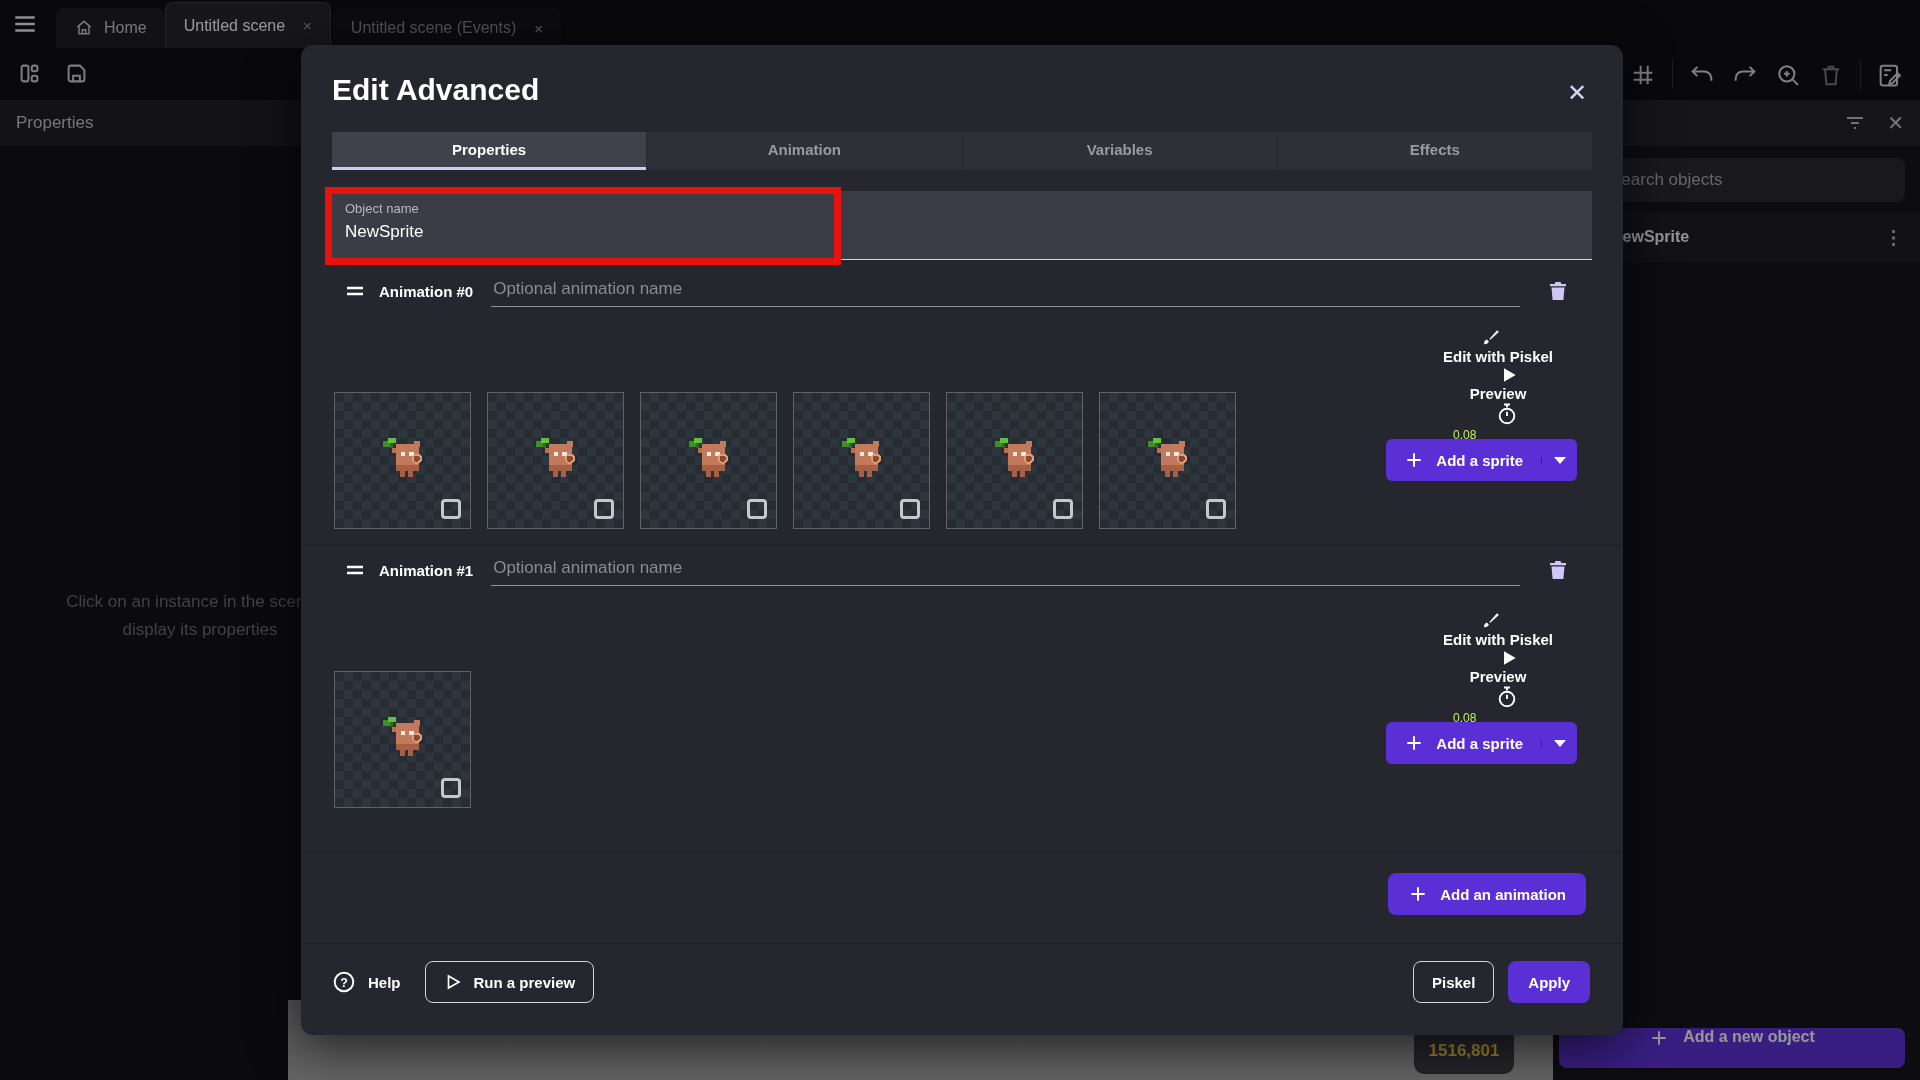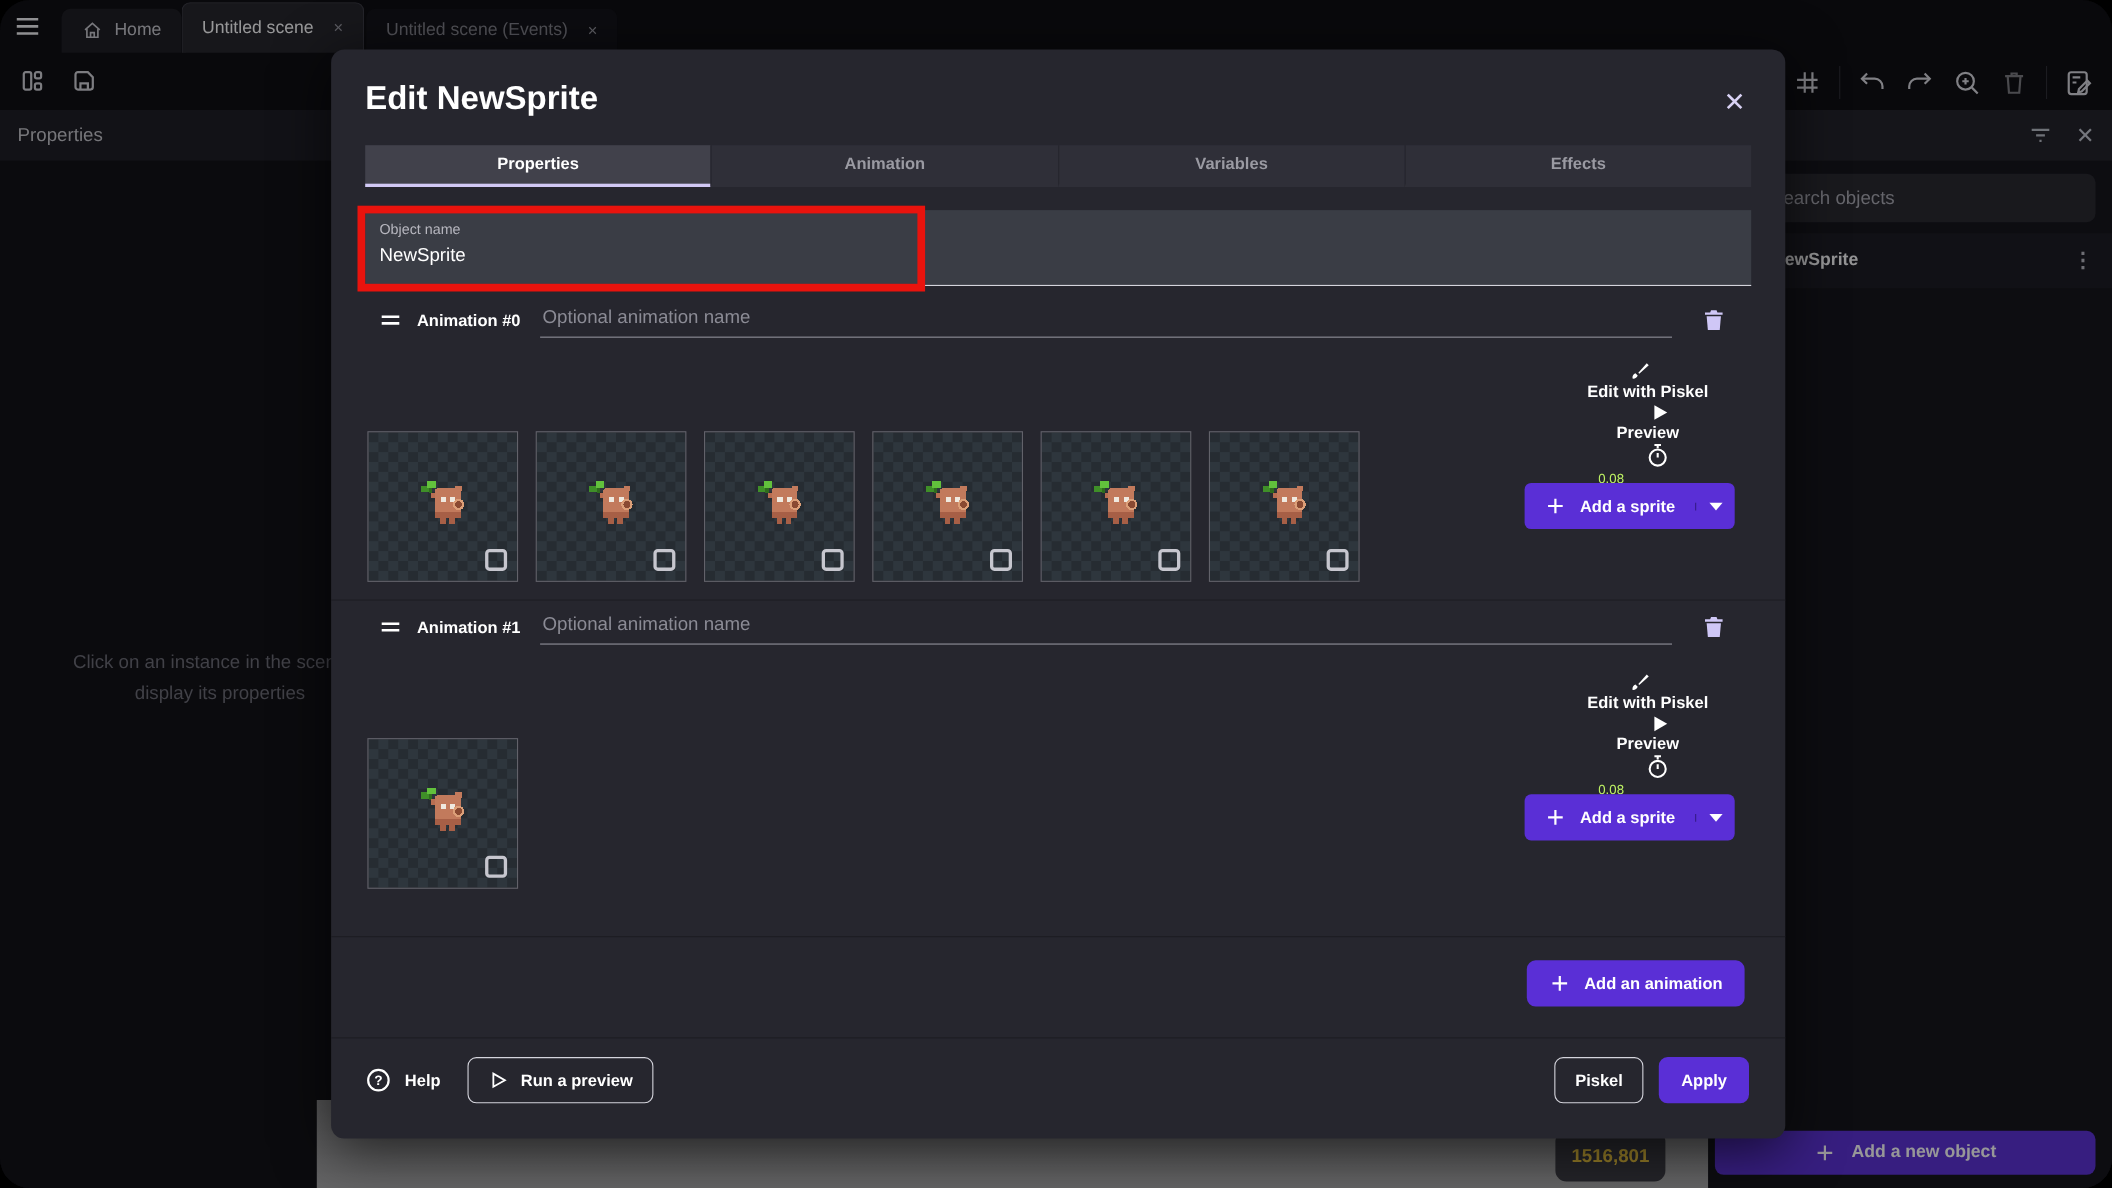--- a/index.html
+++ b/index.html
@@ -1,19 +1,19 @@
 <!DOCTYPE html>
 <html><head>
 <meta charset="utf-8">
 <style>
   * { margin:0; padding:0; box-sizing:border-box; }
   html,body { background:#000; }
   .app {
     position:relative; width:1920px; height:1080px; overflow:hidden;
-    background:#0b0b0e; font-family:"Liberation Sans", sans-serif; color:#fff;border-radius:27px;
+    background:#0b0b0e; font-family:"Liberation Sans", sans-serif; color:#fff;
   }
   svg { display:block; }
 
   
   .titlebar { position:absolute; top:0; left:0; right:0; height:48px; }
   .hamburger { position:absolute; left:12px; top:11px; }
   .tabs-row { position:absolute; left:56px; bottom:0; display:flex; align-items:flex-end; }
   .tab { height:40px; display:flex; align-items:center; gap:10px; padding:0 18px;
          border-radius:8px 8px 0 0; font-size:16px; white-space:nowrap; }
   .tab.home { background:#1b1b20; color:#c9c9cf; }
@@ -40,21 +40,21 @@
   .op-hdr { height:46px; background:#202027; display:flex; justify-content:flex-end;
             align-items:center; gap:20px; padding-right:16px; }
   .op-search { display:block; margin:12px 15px 0 43px; width:309px; height:44px; background:#26262c;
                border:none; border-radius:8px; color:#e8e8ee; font-size:17px; padding:0 14px; }
   .op-search::placeholder { color:#aaaab2; }
   .op-row { margin-top:10px; height:50px; background:#191920; display:flex; align-items:center;
             padding-left:58px; color:#fafafa; font-weight:600; font-size:16px; position:relative; }
   .op-row .dots { position:absolute; right:16px; color:#b9b9c1; font-size:19px; letter-spacing:1px; }
   .op-add { position:absolute; left:6px; right:15px; bottom:12px; height:40px; background:#5a2fd6;
             border:none; border-radius:8px; color:#fff; font-weight:700; font-size:16px;
-            display:flex; align-items:center; justify-content:center; gap:14px; cursor:pointer; }
+            display:flex; justify-content:center; gap:14px; cursor:pointer; }
 
   
   .canvas { position:absolute; left:288px; right:367px; top:1000px; bottom:0;
             background:linear-gradient(#8f8f8f,#a8a8a8); }
   .coord-badge { position:absolute; left:1414px; top:1028px; width:100px; height:46px;
                  background:#3a3a40; border-radius:10px; color:#ffd53e; font-weight:700;
                  font-size:17px; display:flex; align-items:center; justify-content:center; }
 
   
   .backdrop { position:absolute; inset:0; background:rgba(6,6,9,0.42); z-index:40; }
@@ -256,21 +256,21 @@
       <svg width="20" height="20" viewBox="0 0 24 24" stroke="#fff" stroke-width="2.4" fill="none">
           <path d="M12 4v16M4 12h16"></path>
         </svg>
       <span>Add a new object</span>
     </button>
   </div>
 
   <div class="backdrop"></div>
 
   <div class="dialog">
-    <div class="dlg-title">Edit NewSprite</div>
+    <div class="dlg-title">Edit Advanced</div>
     <button class="dlg-close">✕</button>
 
     <div class="dlg-tabs">
       <div class="dtab active">Properties</div>
       <div class="dtab">Animation</div>
       <div class="dtab">Variables</div>
       <div class="dtab">Effects</div>
     </div>
 
     <div class="objname">

